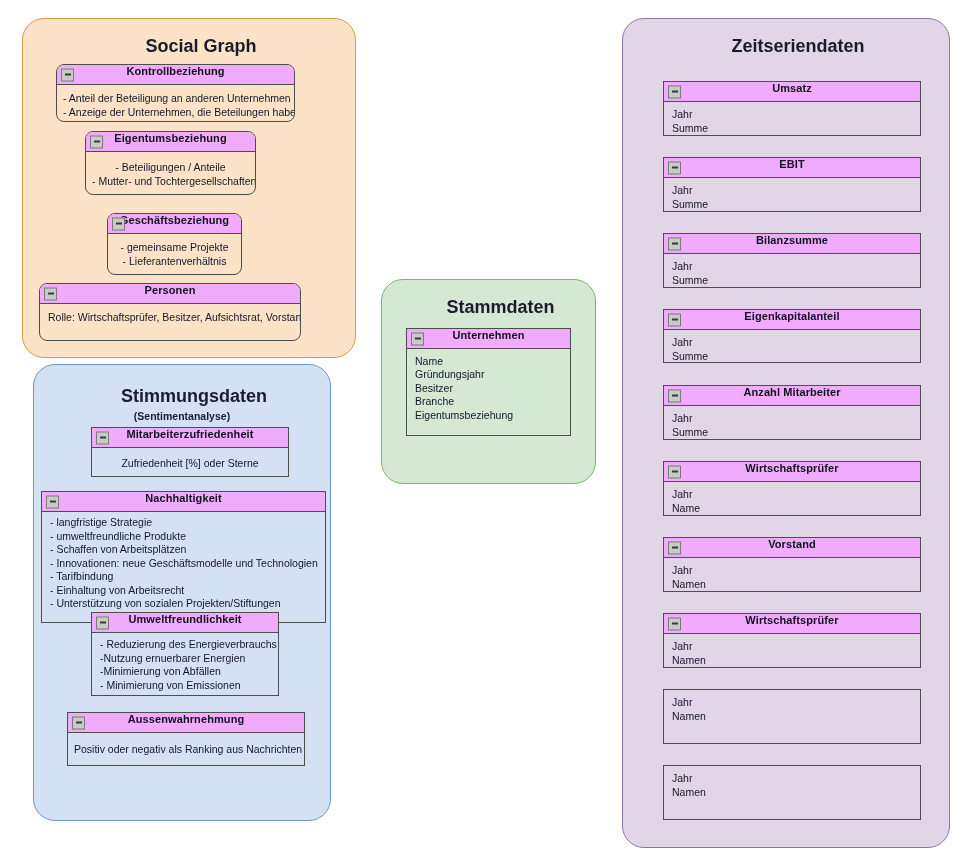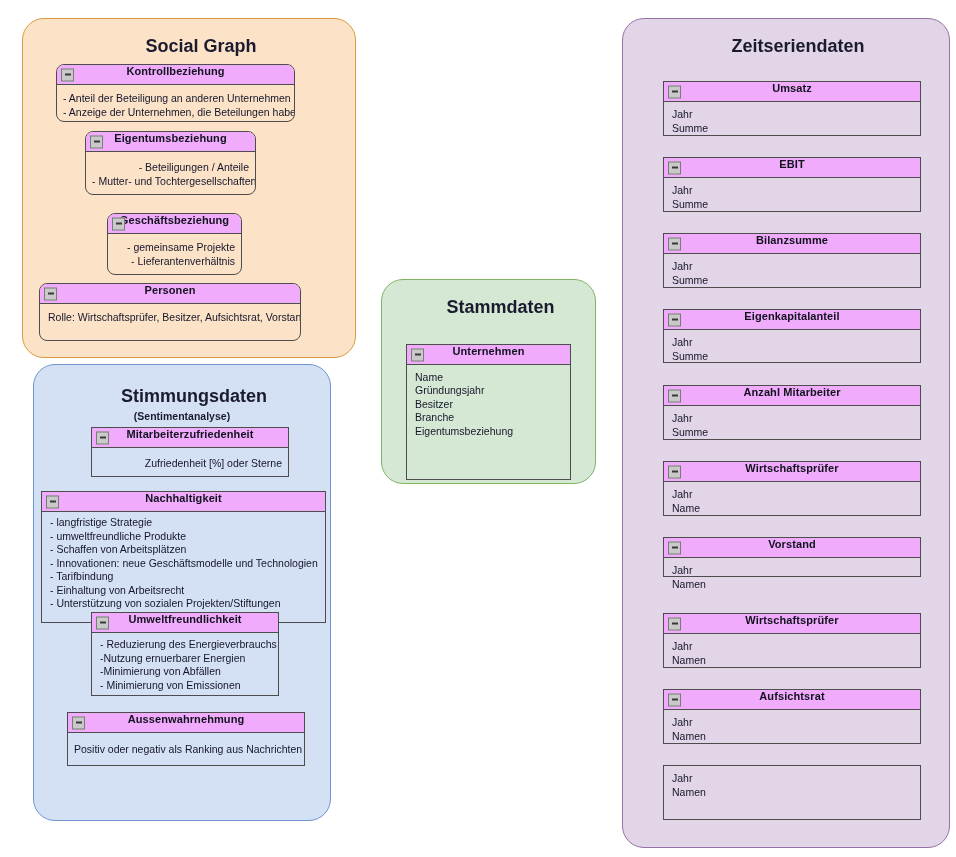--- a/index.html
+++ b/index.html
@@ -21,38 +21,38 @@
   .box{position:absolute;box-sizing:border-box;border:1.4px solid #4d4d4d;background:transparent;}
   .box.rounded{border-radius:8px;overflow:hidden;}
   .box .hdr{position:relative;background:#f0abfc;border-bottom:1.4px solid #4d4d4d;
             height:19px;display:flex;justify-content:center;}
   .box .hdr-title{font-size:11px;font-weight:bold;color:#12121e;letter-spacing:.1px;}
   .minus-icon{position:absolute;left:4px;top:50%;transform:translateY(-50%);
               width:11px;height:11px;background:#c9c9c9;border:1px solid #7a7a7a;
               display:flex;align-items:center;justify-content:center;}
   .minus-icon i{display:block;width:6px;height:2px;background:#3a3a3a;}
   .box .body{padding:7px 6px 5px 6px;font-size:10.5px;color:#15152a;line-height:1.32;}
-  .body.center{text-align:right;}
+  .body.center{text-align:center;}
   .body.left{text-align:left;padding-left:8px;}
   .body .ln{white-space:nowrap;}
 
   
   #b-kontroll{left:33px;top:45px;width:239px;height:58px;}
   #b-eigentum{left:62px;top:112px;width:171px;height:64px;}
   #b-geschaeft{left:84px;top:194px;width:135px;height:62px;}
   #b-personen{left:16px;top:264px;width:262px;height:58px;}
 
   
   #b-mitarb{left:57px;top:62px;width:198px;height:50px;}
   #b-nachhalt{left:7px;top:126px;width:285px;height:132px;}
   #b-umwelt{left:57px;top:247px;width:188px;height:84px;}
   #b-aussen{left:33px;top:347px;width:238px;height:54px;}
 
   
-  #b-unternehmen{left:24px;top:64px;width:165px;height:136px;}
+  #b-unternehmen{left:24px;top:48px;width:165px;height:108px;}
 
   
   .series-box{left:40px;width:258px;height:55px;}
 </style>
 </head>
 <body>
 
 <div class="panel" id="panel-social">
   <div class="panel-title" style="margin-top:16px;">Social Graph</div>
 
@@ -258,21 +258,21 @@
           <span class="minus-icon">
             <i></i>
           </span>
           <span class="hdr-title">Wirtschaftsprüfer</span>
         </div>
         <div class="body left" style="padding-top: 6px;">
           <div class="ln">Jahr</div>
           <div class="ln">Name</div>
         </div>
       </div>
-      <div class="box series-box" style="position: absolute; left: 40px; top: 518px; width: 258px; height: 40px;">
+      <div class="box series-box" style="position: absolute; left: 40px; top: 518px; width: 258px; height: 55px;">
         <div class="hdr">
           <span class="minus-icon">
             <i></i>
           </span>
           <span class="hdr-title">Vorstand</span>
         </div>
         <div class="body left" style="padding-top: 6px;">
           <div class="ln">Jahr</div>
           <div class="ln">Namen</div>
         </div>
@@ -283,26 +283,20 @@
             <i></i>
           </span>
           <span class="hdr-title">Wirtschaftsprüfer</span>
         </div>
         <div class="body left" style="padding-top: 6px;">
           <div class="ln">Jahr</div>
           <div class="ln">Namen</div>
         </div>
       </div>
       <div class="box series-box" style="position: absolute; left: 40px; top: 670px; width: 258px; height: 55px;">
-        <div class="hdr">
-          <span class="minus-icon">
-            <i></i>
-          </span>
-          <span class="hdr-title">Aufsichtsrat</span>
-        </div>
         <div class="body left" style="padding-top: 6px;">
           <div class="ln">Jahr</div>
           <div class="ln">Namen</div>
         </div>
       </div>
       <div class="box series-box" style="position: absolute; left: 40px; top: 746px; width: 258px; height: 55px;">
         <div class="body left" style="padding-top: 6px;">
           <div class="ln">Jahr</div>
           <div class="ln">Namen</div>
         </div>

